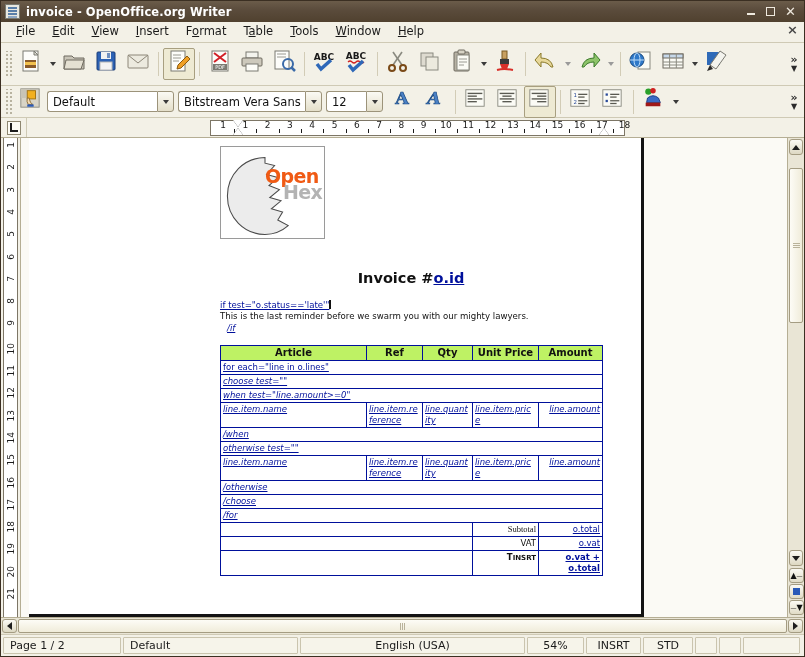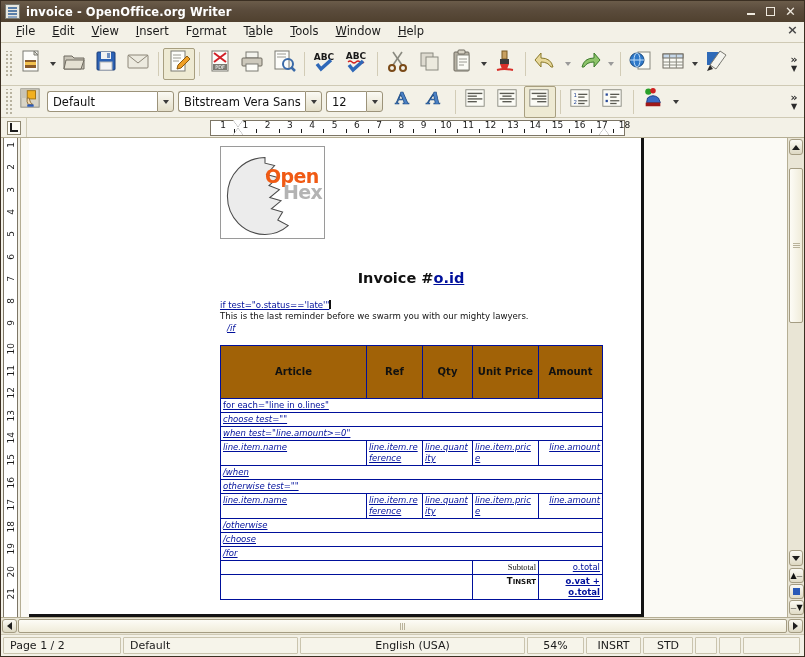--- a/index.html
+++ b/index.html
@@ -334,25 +334,25 @@
     border: 1px solid #00109b;
     padding: 1px 2px;
     font-size: 8.5px;
     vertical-align: top;
     line-height: 11px;
     color: #111;
     word-wrap: break-word;
     overflow-wrap: break-word;
   }
   table.invoice th {
-    background: #a16207;
+    background: #bef264;
     text-align: center;
     font-weight: bold;
     font-size: 10px;
-    padding: 19px 2px;
+    padding: 0 2px;
     line-height: 14px;
   }
   td.tag .field { font-style: italic; }
   td.tag.plain .field { font-style: normal; }
   td.num { text-align: right; }
   .c1 { width: 146px; }
   .c2 { width: 56px; }
   .c3 { width: 50px; }
   .c4 { width: 66px; }
   .c5 { width: 64px; }
@@ -1033,20 +1033,25 @@
                 </tr>
               </tbody>
             <tbody id="tbody-totals">
                 <tr>
                   <td colspan="3">&nbsp;</td>
                   <td class="tot-label" style="font-weight: normal; font-family: Liberation Serif, serif;">Subtotal</td>
                   <td class="num"><span class="field">o.total</span></td>
                 </tr>
                 <tr>
                   <td colspan="3">&nbsp;</td>
+                  <td class="tot-label" style="font-weight: normal;">VAT</td>
+                  <td class="num"><span class="field">o.vat</span></td>
+                </tr>
+                <tr>
+                  <td colspan="3">&nbsp;</td>
                   <td class="tot-label smallcaps-total">T<span class="small">INSRT</span></td>
                   <td class="num bold-field"><span class="field">o.vat + o.total</span></td>
                 </tr>
               </tbody>
           </table>
 
         </div>
       </div>
     </div>
 

